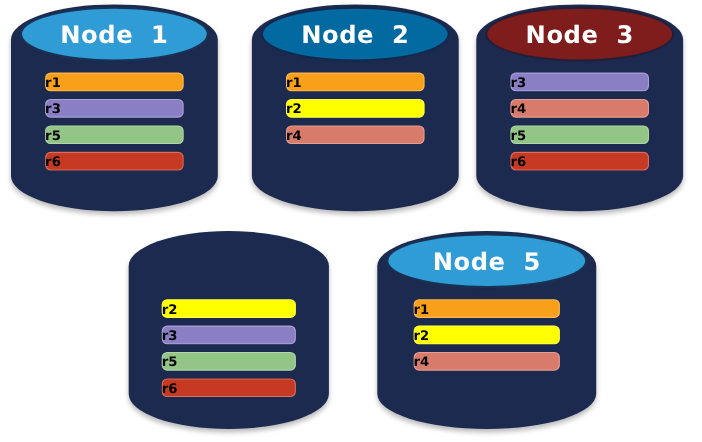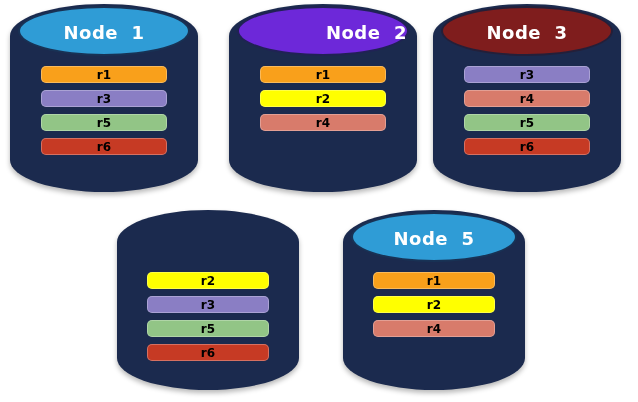--- a/index.html
+++ b/index.html
@@ -16,21 +16,21 @@
     overflow: hidden;
   }
   .node {
     position: absolute;
   }
   
   .node-pos-1 { left: 10px;  top: 4px;   width: 188px; height: 188px; }
   .node-pos-2 { left: 229px; top: 4px;   width: 188px; height: 188px; }
   .node-pos-3 { left: 433px; top: 4px;   width: 188px; height: 188px; }
   .node-pos-4 { left: 117px; top: 210px; width: 182px; height: 180px; }
-  .node-pos-5 { left: 343px; top: 210px; width: 182px; height: 180px; }
+  .node-pos-5 { left: 343px; top: 210px; width: 182px; height: 180px; padding-left: 17px; }
 
   .cyl-body {
     position: absolute;
     inset: 0;
     border-radius: 50% / 32px;
     box-shadow: 0 3px 5px rgba(0,0,0,0.28);
   }
   .cyl-top {
     position: absolute;
     left: 8px;
@@ -40,21 +40,21 @@
     border-radius: 50%;
     box-sizing: border-box;
     border: 2px solid rgba(20,32,62,0.85);
     display: flex;
     align-items: center;
     justify-content: center;
   }
   .node-title {
     color: #ffffff;
     font-weight: bold;
-    font-size: 18px;
+    font-size: 22px;
     letter-spacing: 0.5px;
     white-space: pre;
     padding-top: 2px;
     text-align: center;
   }
   .stack {
     position: absolute;
     left: 0;
     right: 0;
     top: 62px;
@@ -62,21 +62,20 @@
     flex-direction: column;
     align-items: center;
     gap: 7px;
   }
   .bar {
     width: 67%;
     height: 17px;
     border-radius: 5px;
     display: flex;
     align-items: center;
-    justify-content: center;
     box-shadow: inset 0 0 0 1px rgba(255,255,255,0.28);
   }
   .bar-label {
     color: #000000;
     font-weight: bold;
     font-size: 12px;
     line-height: 1;
   }
 </style>
 </head>
@@ -98,21 +97,21 @@
         <div class="bar" style="background: rgb(146, 197, 134);">
           <span class="bar-label" style="color: rgb(0, 0, 0);">r5</span>
         </div>
         <div class="bar" style="background: rgb(198, 58, 36);">
           <span class="bar-label" style="color: rgb(0, 0, 0);">r6</span>
         </div>
       </div>
   </div>
     <div class="node node-pos-2">
     <div class="cyl-body" style="background: rgb(27, 42, 78);"></div>
-    <div class="cyl-top" style="background: #6d28d9; justify-content: flex-end;">
+    <div class="cyl-top" style="background: #0369a1;">
       <span class="node-title" style="color: rgb(255, 255, 255);">Node  2</span>
     </div>
     <div class="stack">
         <div class="bar" style="background: rgb(249, 160, 27);">
           <span class="bar-label" style="color: rgb(0, 0, 0);">r1</span>
         </div>
         <div class="bar" style="background: rgb(255, 255, 0);">
           <span class="bar-label" style="color: rgb(0, 0, 0);">r2</span>
         </div>
         <div class="bar" style="background: rgb(216, 123, 107);">

